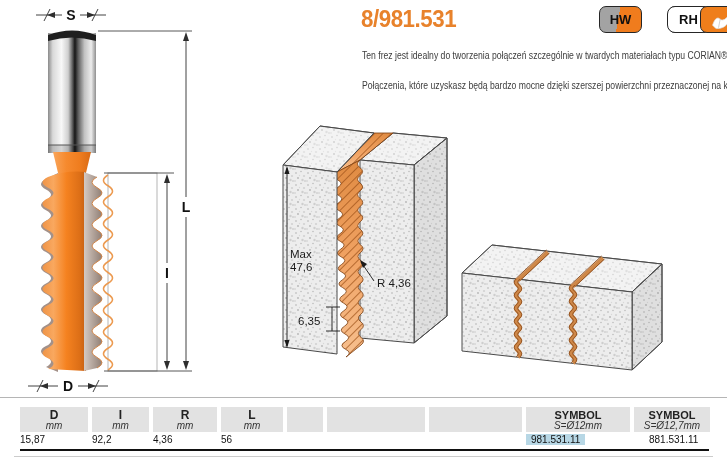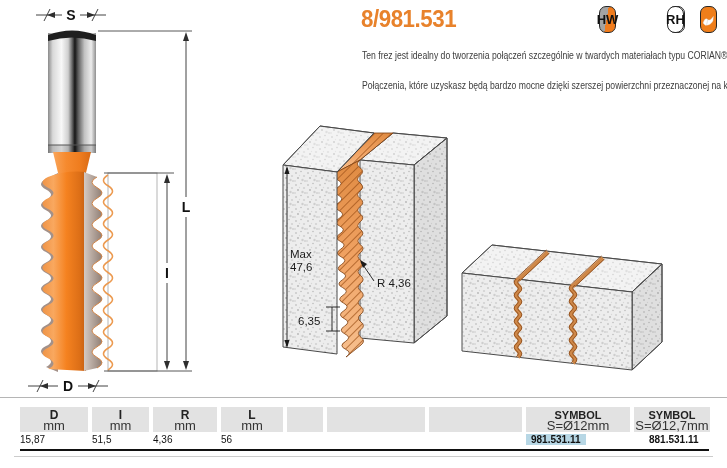--- a/index.html
+++ b/index.html
@@ -6,32 +6,32 @@
   #canvas{position:relative;width:727px;height:468px;background:#fff;overflow:hidden;
           font-family:"Liberation Sans",sans-serif;color:#222;}
   .abs{position:absolute;}
   
   #title{left:361px;top:5px;font-size:24px;font-weight:bold;color:#e8822b;letter-spacing:-0.5px;
          transform:scaleX(.93);transform-origin:left top;white-space:nowrap;}
   .desc{left:362px;font-size:11.5px;color:#3d3d3d;white-space:nowrap;
         transform:scaleX(.75);transform-origin:left top;}
   #desc1{top:49px;} #desc2{top:79px;}
   
-  .badge{position:absolute;top:6px;width:17px;height:27px;border:1.6px solid #262626;border-radius:7px;
+  .badge{position:absolute;top:6px;width:43px;height:27px;border:1.6px solid #262626;border-radius:7px;
          display:flex;align-items:center;justify-content:center;font-size:13px;font-weight:bold;
          color:#111;background:#fff;box-sizing:border-box;}
   #badge-hw{left:599px;background:linear-gradient(100deg,#a3a3a3 45%,#f07c1d 45%);}
   #badge-z2{left:668px;} #badge-rh{left:667px;border-radius:8px;}
   #badge-corian{left:700px;background:#ef7e1b;padding:0;}
   
   .th{position:absolute;top:407px;height:25px;background:#e2e2e2;text-align:center;box-sizing:border-box;}
   .th .n{font-size:12px;font-weight:bold;line-height:12px;margin-top:2px;}
-  .th .u{font-size:13px;line-height:10px;color:#333;}
+  .th .u{font-size:10px;line-height:10px;color:#333;font-style:italic;}
   .td{position:absolute;top:434px;height:15px;font-size:10px;text-align:left;color:#111;}
-  .td.sym{font-weight:bold;}
+  .td.sym{font-weight:normal;}
   .hl{background:#b7d7e5;padding:0 5px;}
   .rule{position:absolute;}
 </style>
 </head>
 <body>
 
 <div id="canvas">
 
   <svg class="abs" style="left:0;top:0" width="220" height="400" viewBox="0 0 220 400">
     <defs>
@@ -259,21 +259,21 @@
   <div class="th" style="left:526px;width:104px">
     <div class="n" style="font-size:11px">SYMBOL</div>
       <div class="u">S=Ø12mm</div>
     </div>
   <div class="th" style="left:634px;width:76px">
     <div class="n" style="font-size:11px">SYMBOL</div>
       <div class="u">S=Ø12,7mm</div>
     </div>
 
   <div class="td" style="left:20px;width:68px">15,87</div>
-  <div class="td" style="left:92px;width:57px">51,5</div>
+  <div class="td" style="left:92px;width:57px">92,2</div>
   <div class="td" style="left:153px;width:64px">4,36</div>
   <div class="td" style="left:221px;width:62px">56</div>
   <div class="td sym" style="left:526px;width:104px">
     <span class="hl">981.531.11</span></div>
   <div class="td sym" style="left:649px;width:76px">881.531.11</div>
 
   <div class="rule" style="left:20px;top:449px;width:689px;height:2px;background:#111"></div>
   <div class="rule" style="left:14px;top:456px;width:699px;height:1px;background:#cccccc"></div>
 </div>
 

